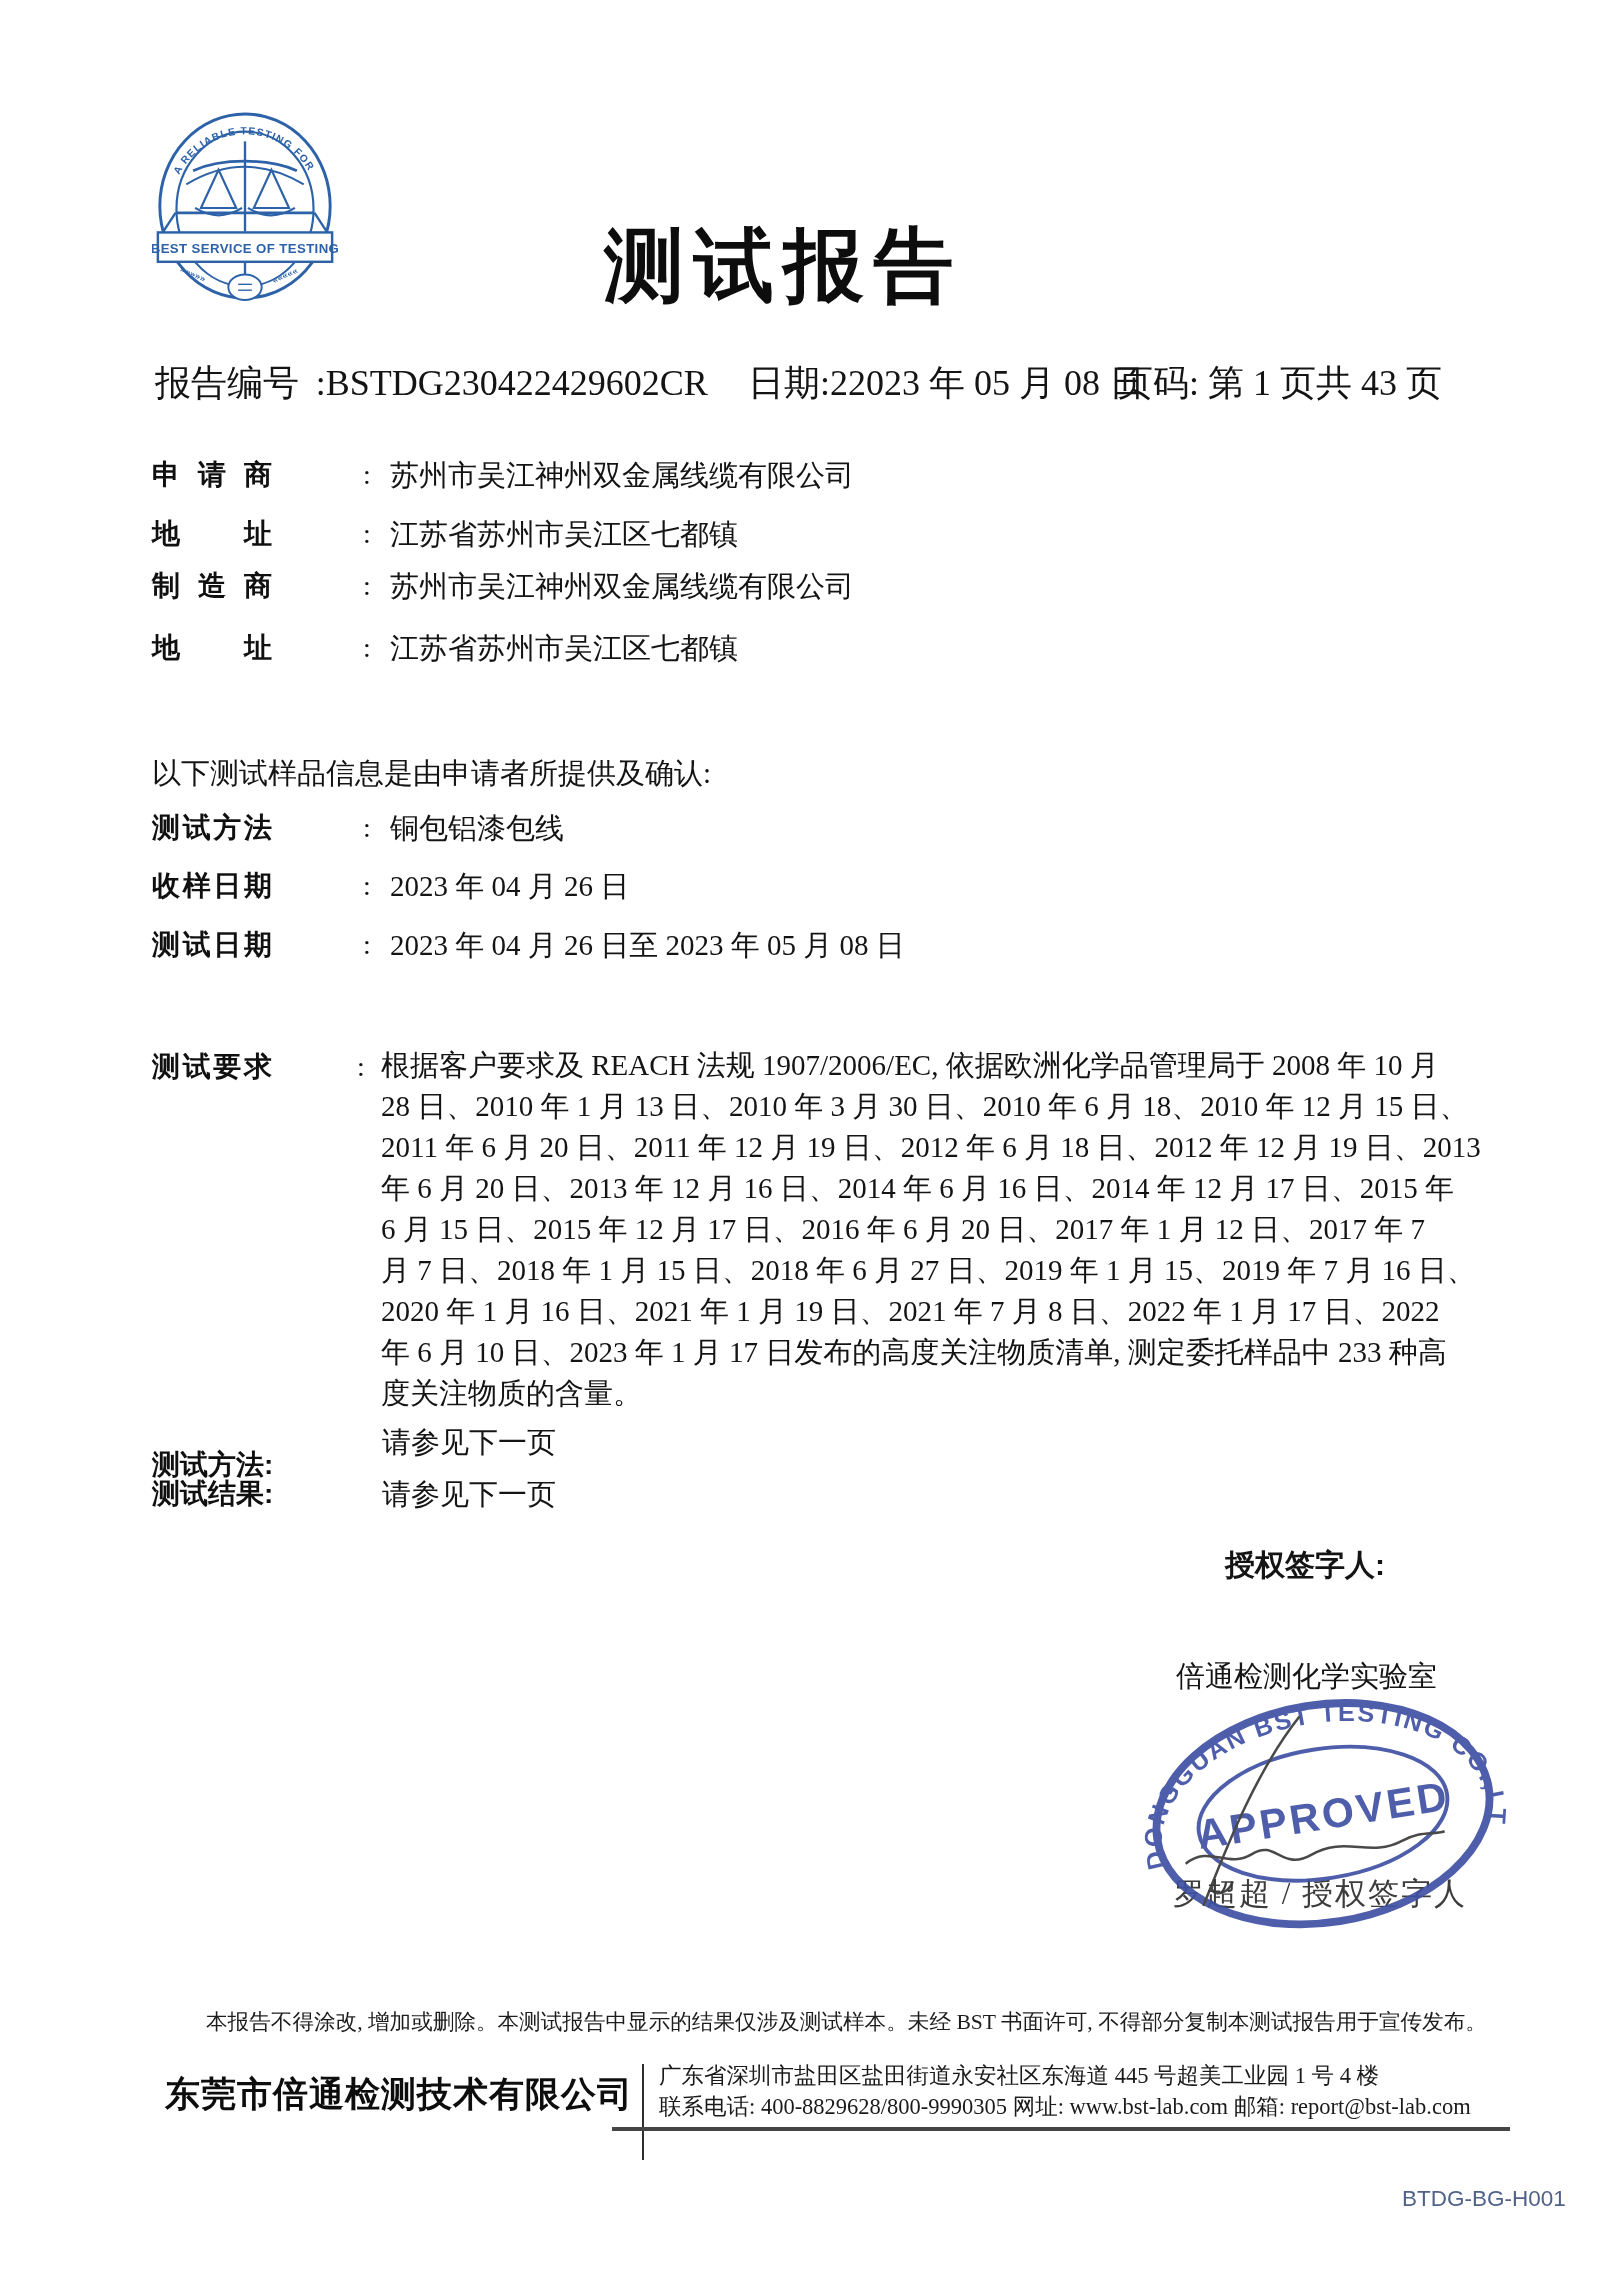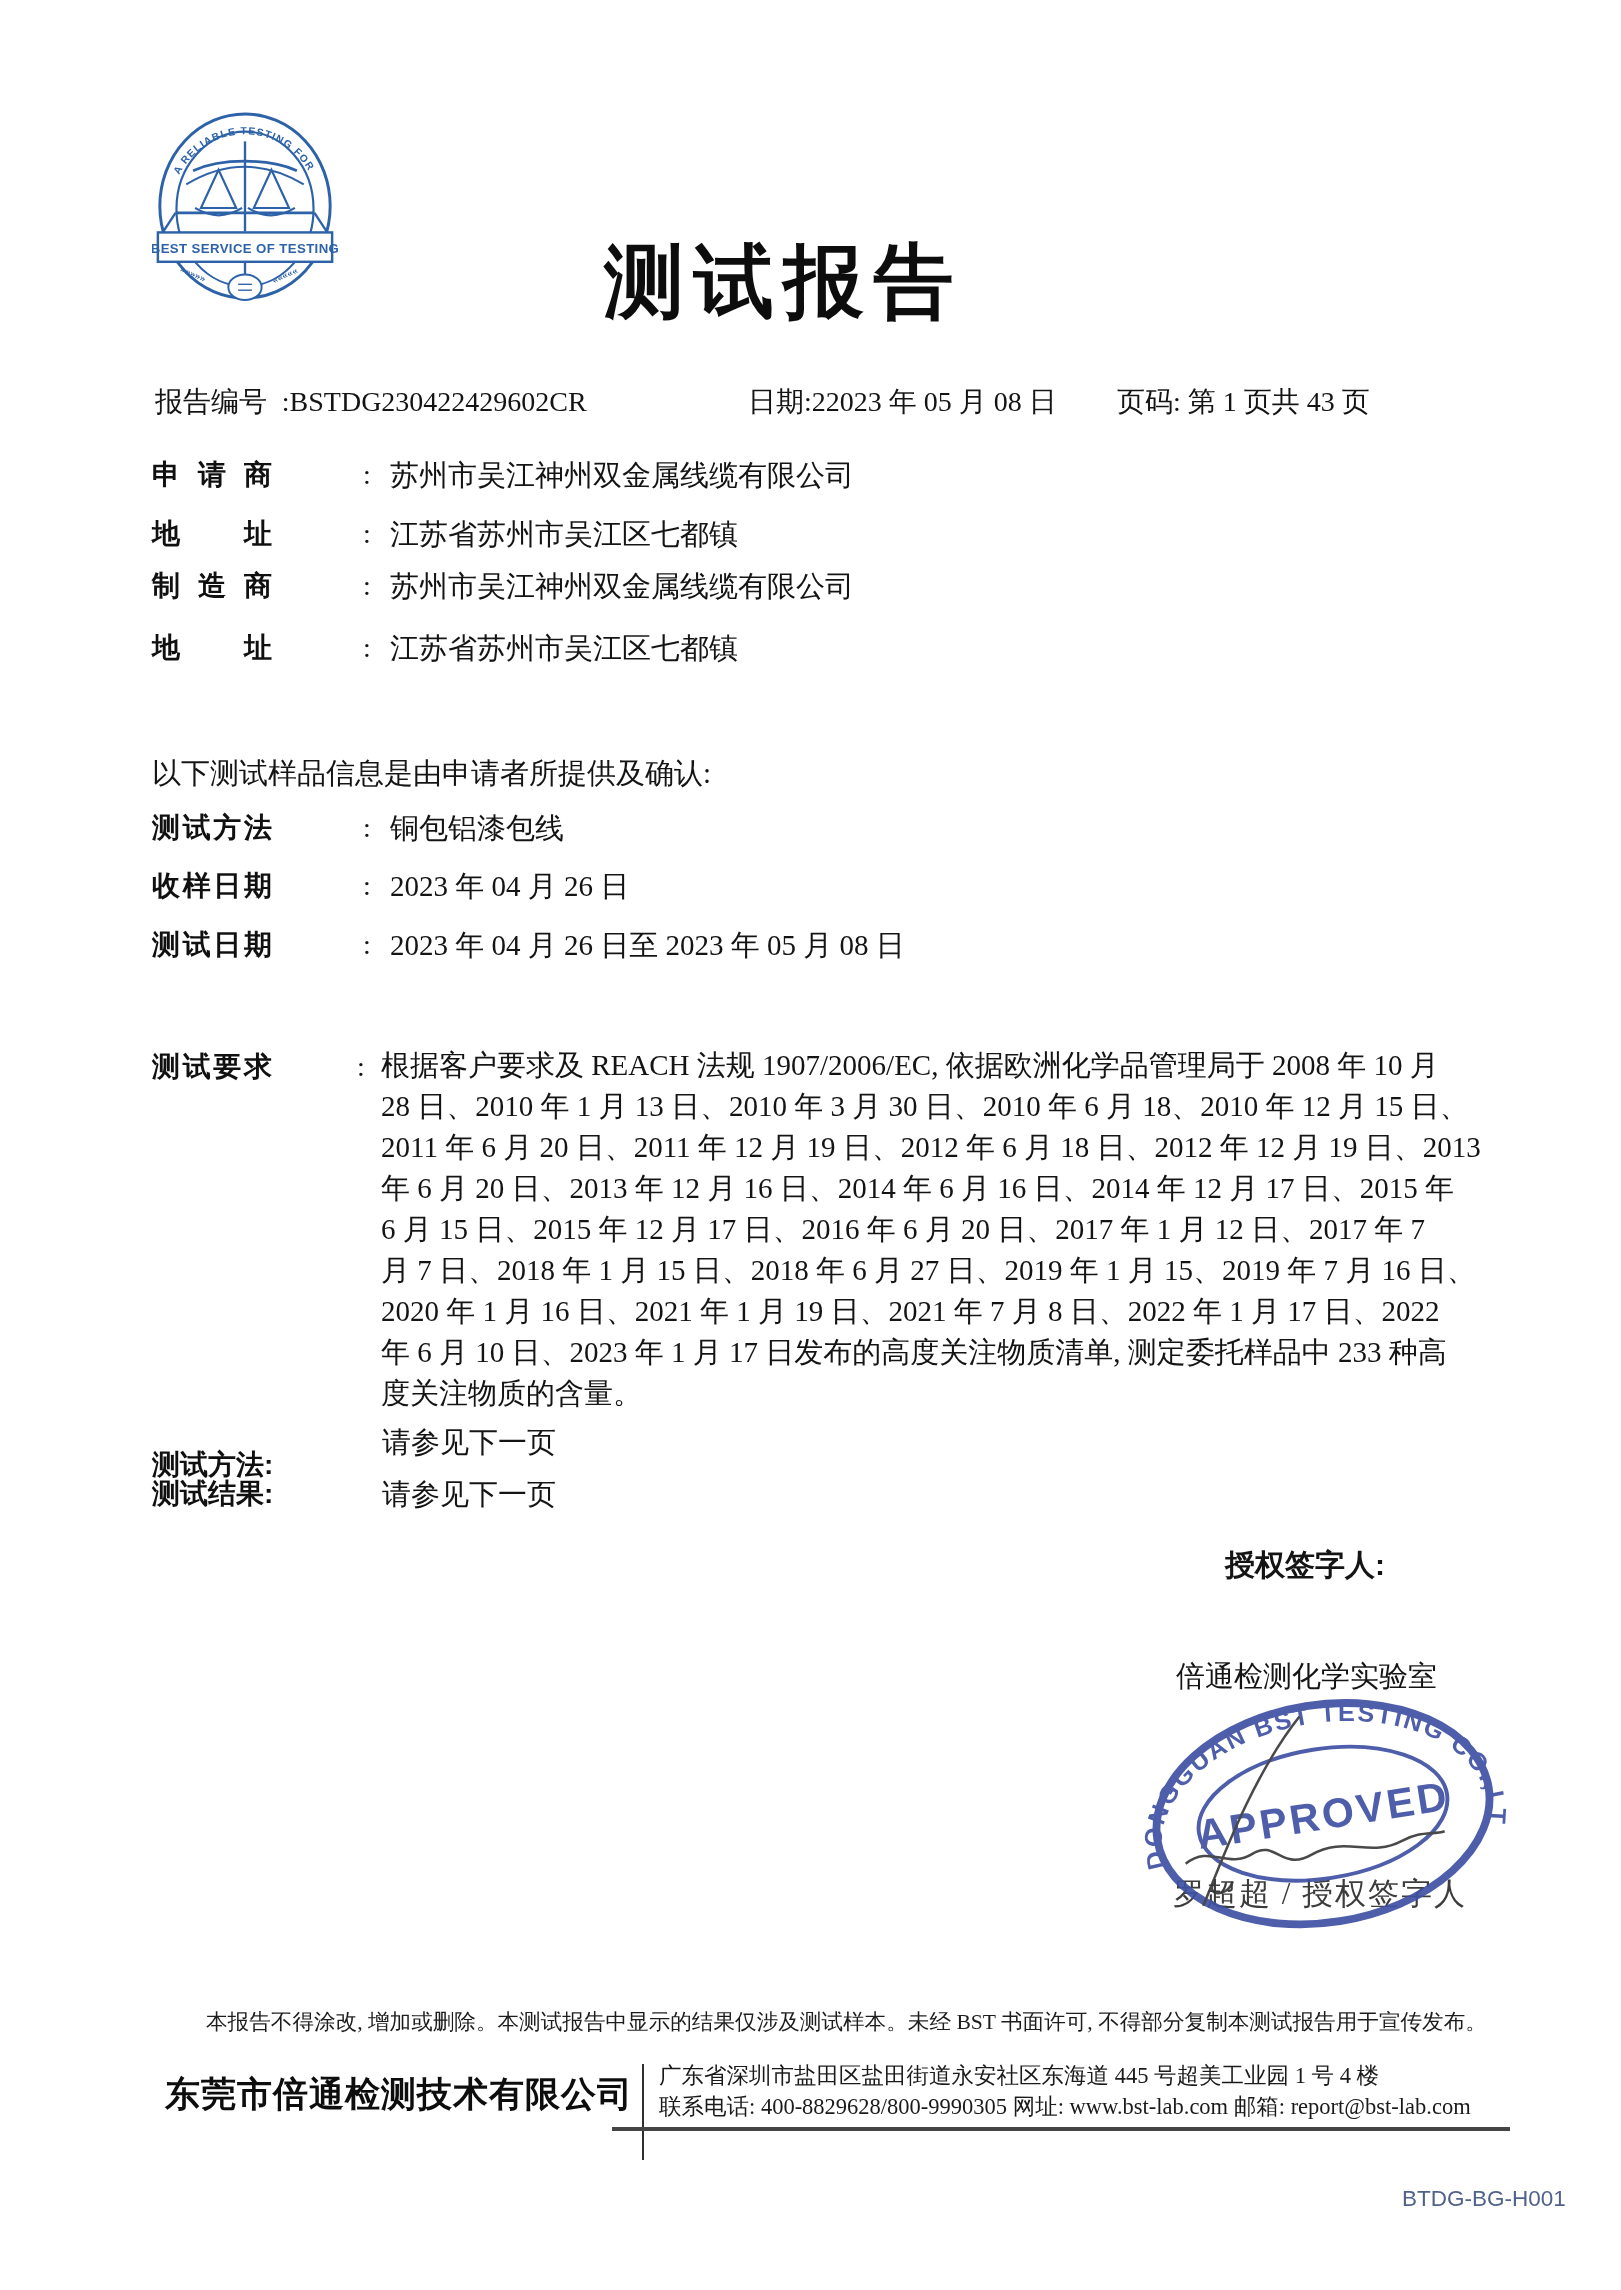--- a/index.html
+++ b/index.html
@@ -2,26 +2,26 @@
 <html><head>
 <meta charset="utf-8">
 <style>
   * { margin:0; padding:0; box-sizing:border-box; }
   body { background:#e8e8e8; font-family:"Liberation Serif","DejaVu Serif",serif; }
   .page {
     position:relative; width:1621px; height:2291px; background:#ffffff;
     margin:0 auto; overflow:hidden; color:#141414;
   }
   .abs { position:absolute; white-space:nowrap; line-height:1.15; }
-  .serif { font-family:Liberation Sans, sans-serif;margin-top:16px; }
+  .serif { font-family:Liberation Sans, sans-serif; }
   .hei  { font-family:"Liberation Sans","DejaVu Sans",sans-serif; font-weight:bold; }
 
   .title { font-size:80px; font-weight:bold; letter-spacing:9.8px; color:#0d0d0d; }
 
-  .hdrline { font-size:28px;margin-top:23px; }
+  .hdrline { font-size:36px; }
 
   .fieldlabel {
     display:inline-block; width:120px; font-size:28px;
     font-family:"Liberation Sans","DejaVu Sans",sans-serif; font-weight:bold;
     text-align:justify; text-align-last:justify; color:#101010;
   }
   .colon { font-size:28px; }
   .fieldvalue { font-size:29px; }
 
   .reqline { font-size:29px; line-height:41px; white-space:nowrap; }

